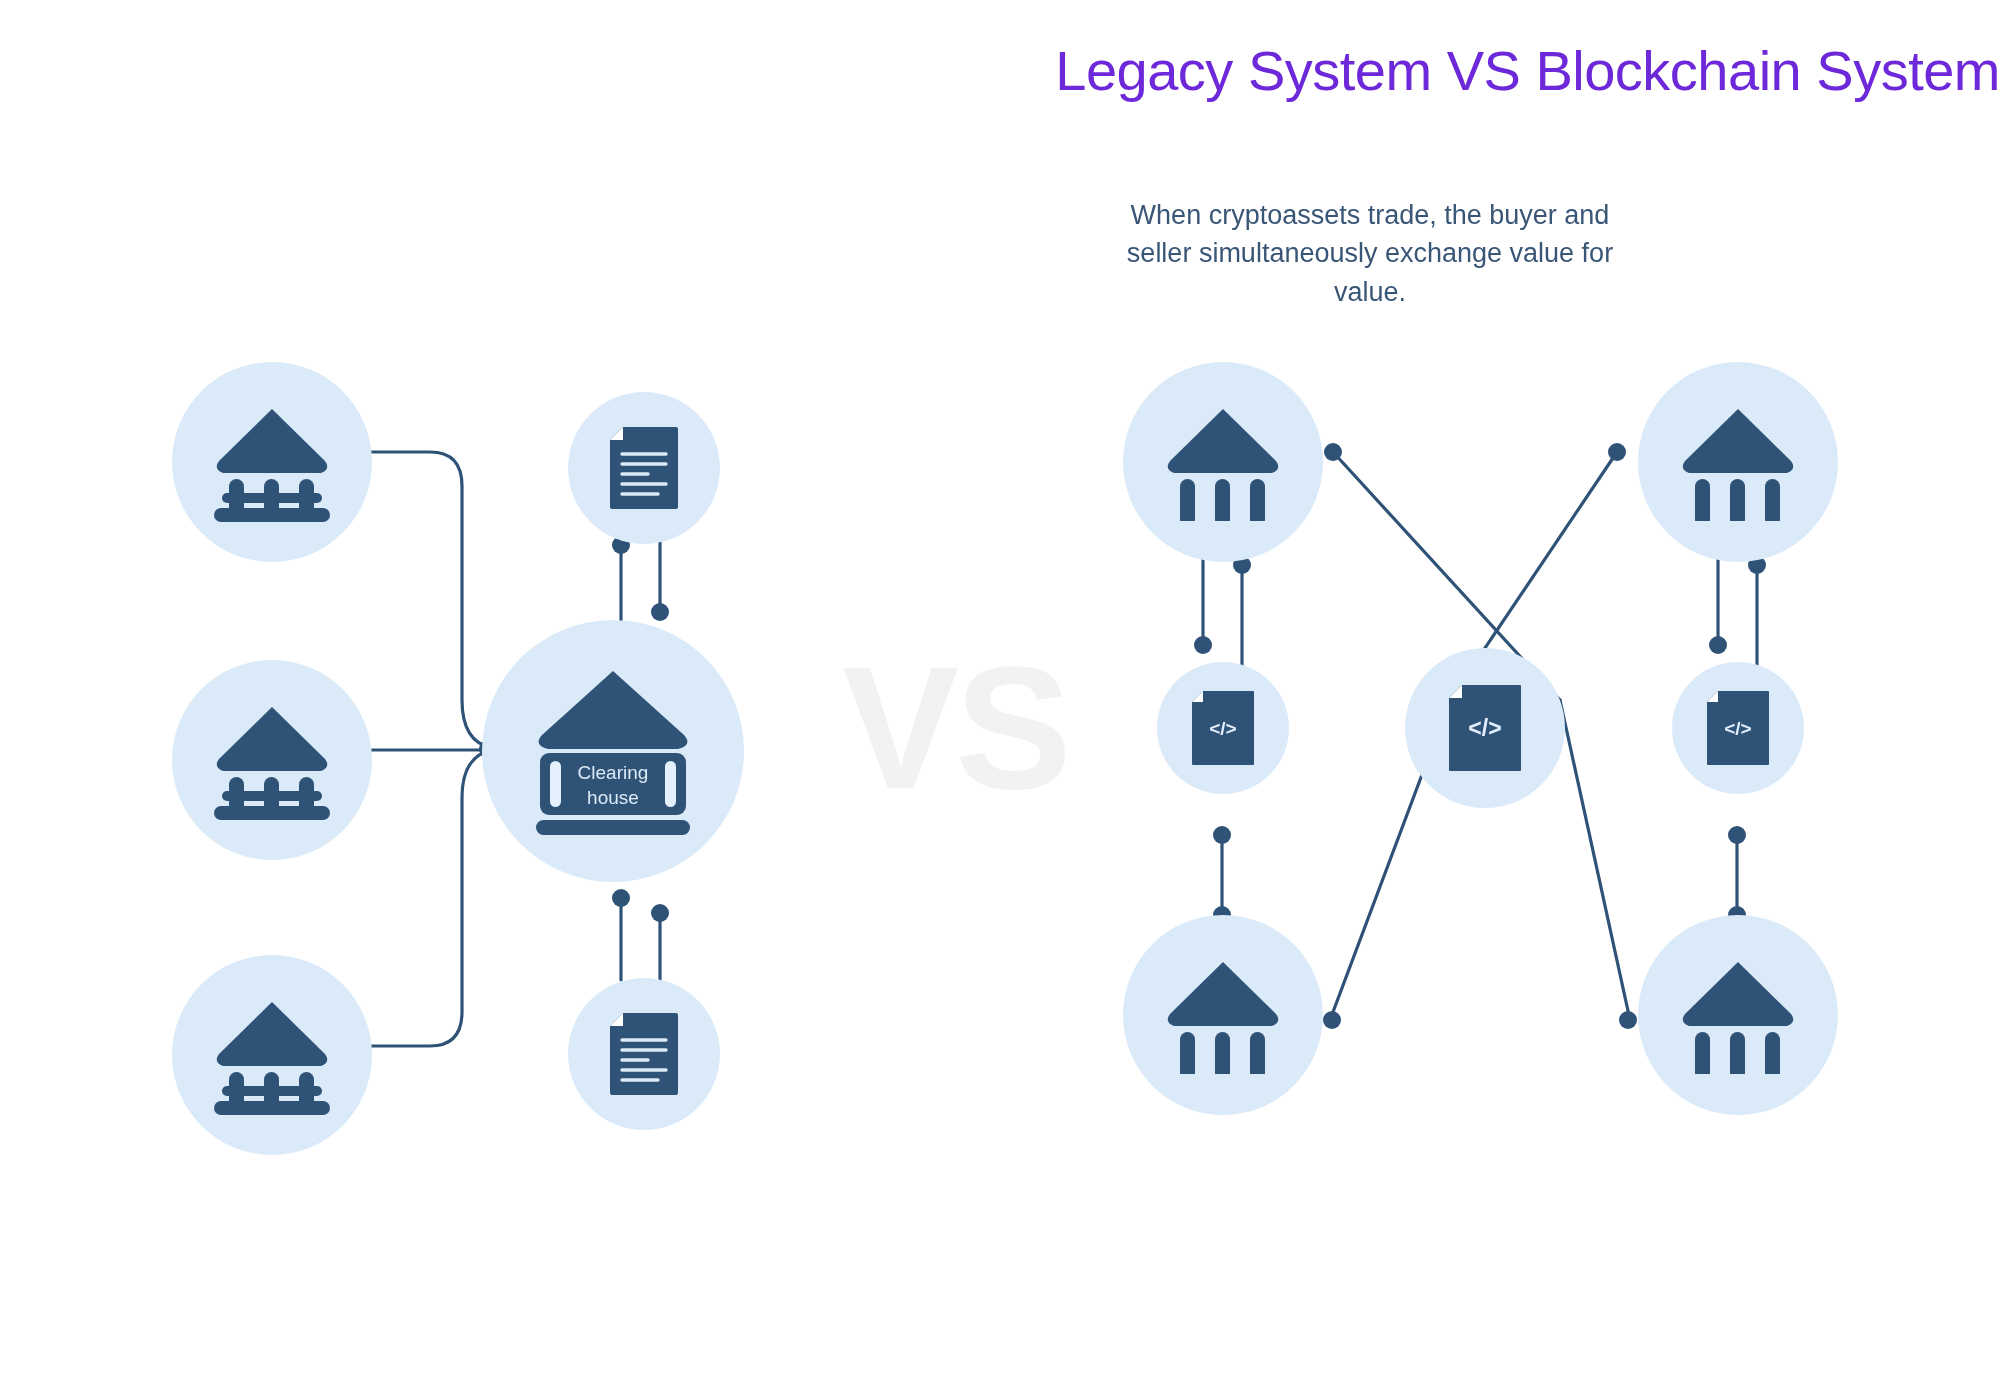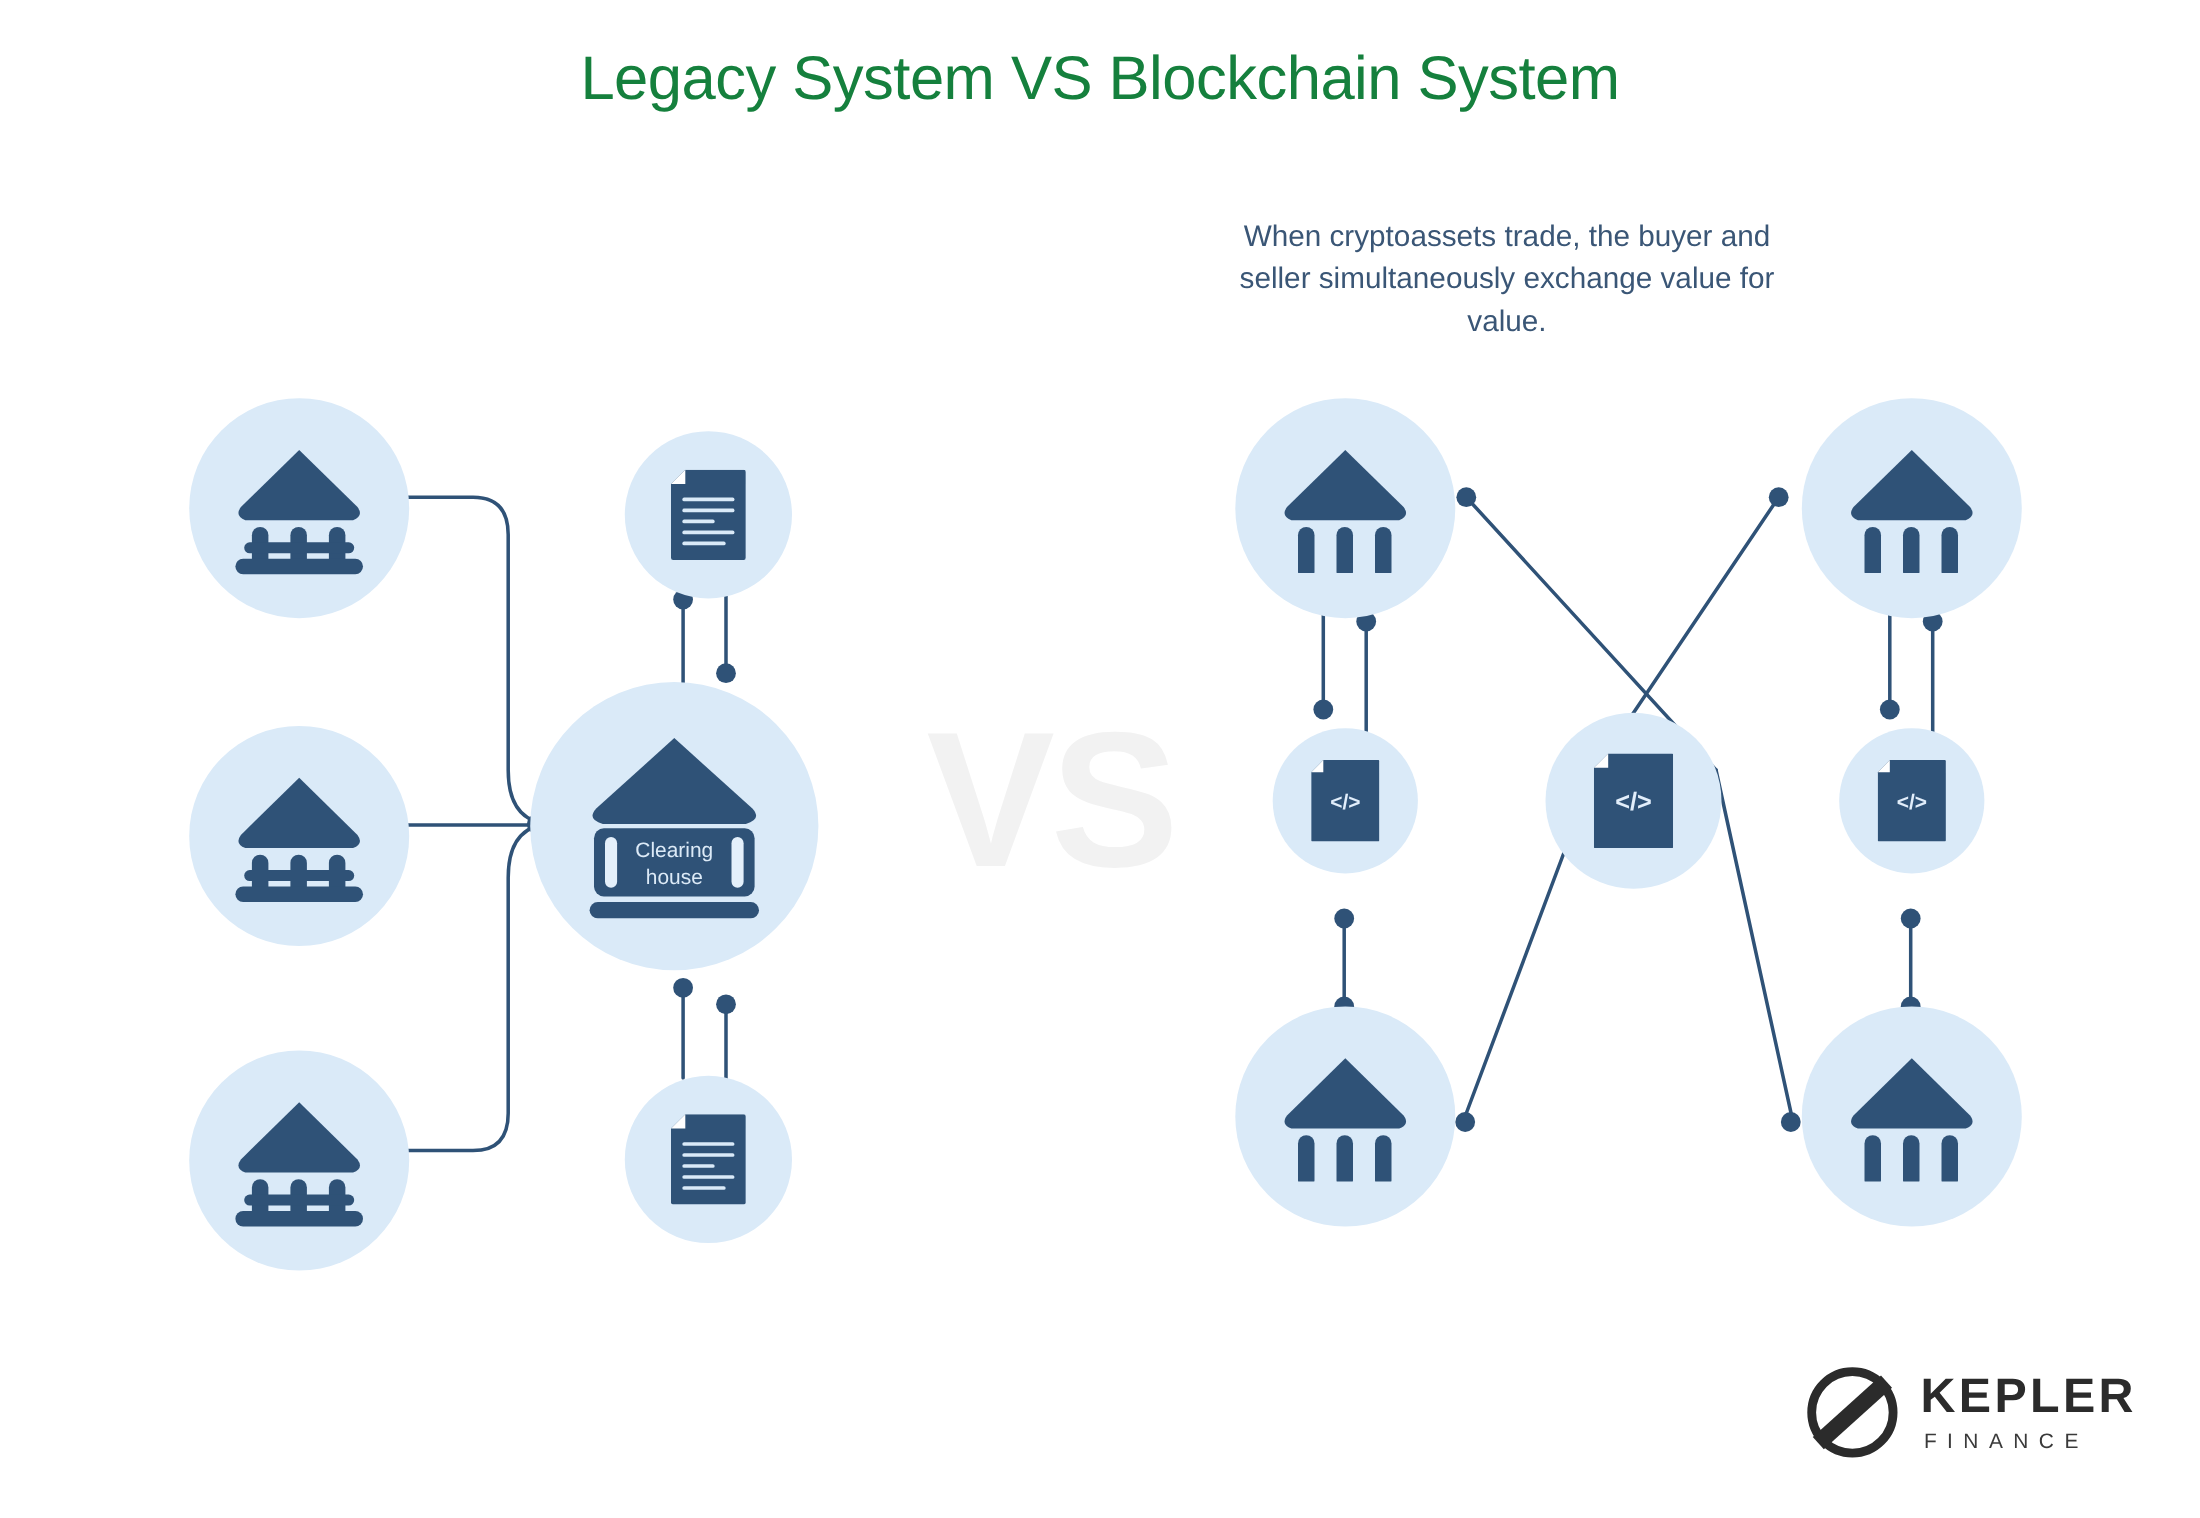--- a/index.html
+++ b/index.html
@@ -15,24 +15,24 @@
     overflow: hidden;
     font-family: "Liberation Sans", sans-serif;
   }
 
   
   #title {
     position: absolute;
     left: 0;
     top: 38px;
     width: 2000px;
-    text-align: center;
+    text-align: right;
     font-size: 56px;
     font-weight: 400;
-    color: #15803d;
+    color: #6d28d9;
     letter-spacing: -0.5px;
   }
 
   
   .desc {
     position: absolute;
     text-align: center;
     font-size: 27px;
     line-height: 1.42;
     color: #3a5676;
@@ -325,24 +325,14 @@
   </div>
 
   <div class="node" style="left:1405px; top:648px; width:160px; height:160px;">
     <svg width="72" height="86" viewBox="0 0 72 86">
       <path fill="#2f5277" d="M13 0 L71 0 Q72 0 72 1 L72 85 Q72 86 71 86 L1 86 Q0 86 0 85 L0 13 Z"></path>
       <path fill="#ffffff" d="M13 0 L13 13 L0 13 Z"></path>
       <text x="36" y="51" text-anchor="middle" fill="#e2eefb" font-family="Liberation Sans, sans-serif" font-size="23" font-weight="bold">&lt;/&gt;</text>
     </svg>
   </div>
 
-  <div id="logo">
-    <svg id="logo-mark" width="88" height="88" viewBox="0 0 88 88">
-      <circle cx="44" cy="44" r="37" fill="none" stroke="#2b2b2b" stroke-width="8"></circle>
-      <line x1="13" y1="72" x2="75" y2="16" stroke="#2b2b2b" stroke-width="15" stroke-linecap="butt"></line>
-    </svg>
-    <div id="logo-text">
-      <div id="logo-kepler">KEPLER</div>
-      <div id="logo-finance">FINANCE</div>
-    </div>
-  </div>
 
 </div>
 
 </body></html>

